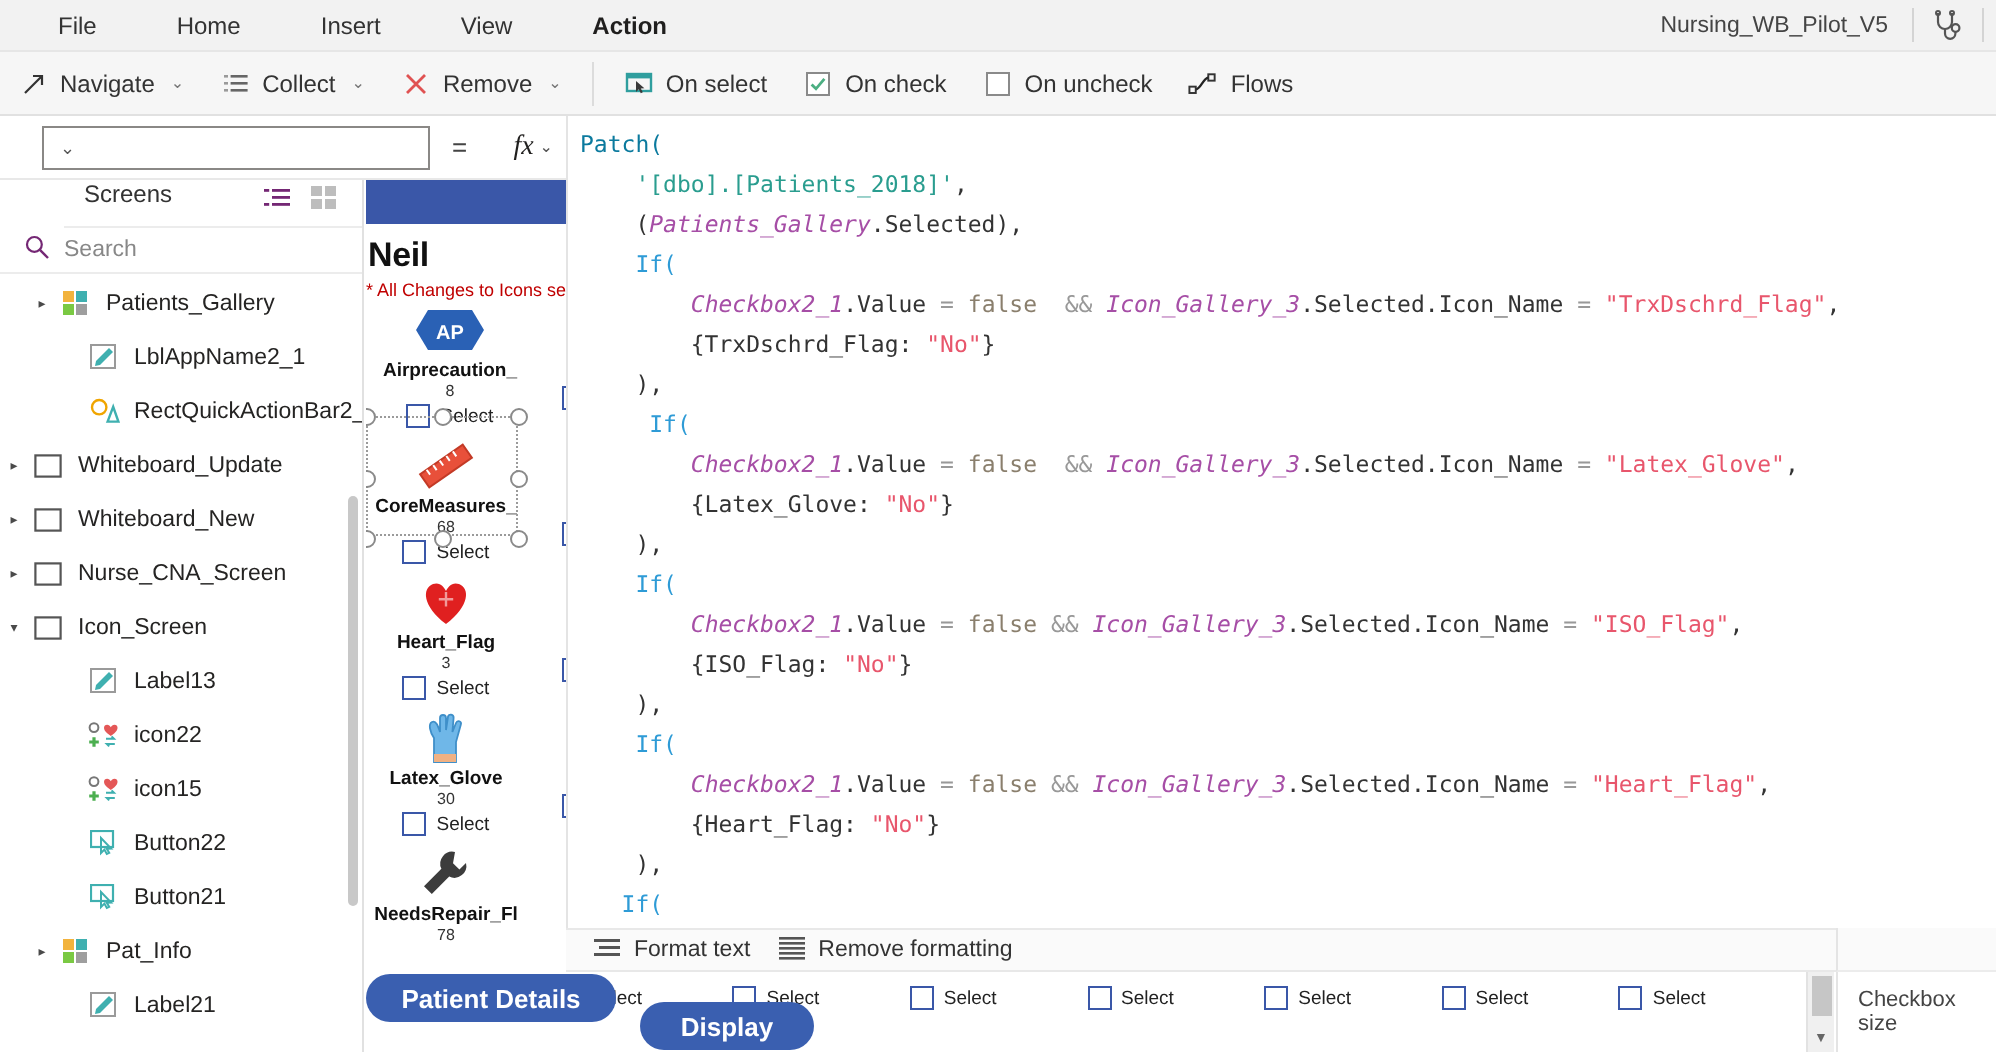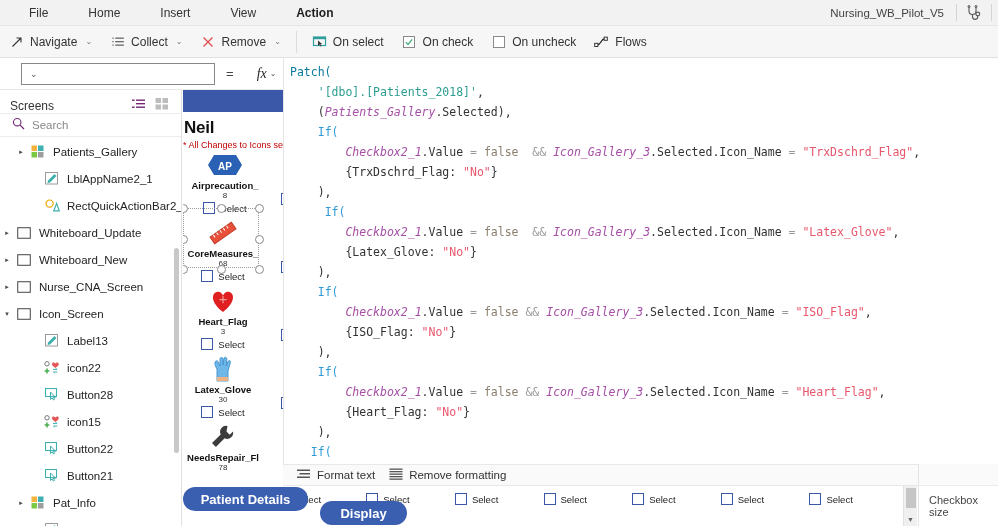--- a/index.html
+++ b/index.html
@@ -74,22 +74,23 @@
   }
   .fx .fxlabel { font-style:italic; font-family:"Liberation Serif", serif; font-size:14px; color:#201f1e;}
   .fx .chev { font-size:8px; color:#555; }
 
   
   .screens {
     position:absolute; left:0; top:90px; width:182px; height:436px;
     background:#fff; border-right:1px solid #e1e1e1;
   }
   .screens-head {
-    height:24px; display:flex; align-items:flex-end; padding:0 8px 0 10px;
+    height:24px; display:flex; align-items:flex-start; padding:0 8px 0 10px;
     border-bottom:1px solid #ececec;
+    margin-left:32px;
   }
   .screens-head .title { font-size:12px; color:#333; flex:1; }
   .hicon { width:22px; height:18px; display:flex; align-items:center; justify-content:center; }
   .search-row {
     height:23px; display:flex; align-items:center; gap:7px;
     padding:0 8px 0 12px; border-bottom:1px solid #ececec;
   }
   .search-row .ph { font-size:11.5px; color:#888; }
   .tree { position:absolute; top:48px; left:0; right:0; bottom:0; overflow:hidden; }
   .tnode {
@@ -432,30 +433,20 @@
             <span class="arrow"></span>
             <span class="tico">
               <svg width="16" height="13" viewBox="0 0 16 13">
                 <circle cx="3" cy="2.8" r="2.2" fill="none" stroke="#777" stroke-width="1"></circle>
                 <path d="M9.6 5.6 C7.4 4 7.6 1.4 9.6 1.4 C10.4 1.4 11 2 11.4 2.6 C11.8 2 12.4 1.4 13.2 1.4 C15.2 1.4 15.4 4 13.2 5.6 L11.4 7Z" fill="#e45757"></path>
                 <path d="M2.2 7.6 h1.6 v1.6 h1.6 v1.6 H3.8 v1.6 H2.2 v-1.6 H0.6 V9.2 h1.6Z" fill="#4caf50"></path>
                 <path d="M9 8.4 h4 l-1.2 -1.2 M13.4 11 h-4 l1.2 1.2" fill="none" stroke="#3fb0b0" stroke-width="1"></path>
               </svg>
             </span>
             <span class="tlabel">icon22</span>
-          </div>
-          <div class="tnode" style="padding-left: 28px;">
-            <span class="arrow"></span>
-            <span class="tico">
-              <svg width="15" height="13" viewBox="0 0 15 13">
-                <rect x="0.5" y="0.5" width="11" height="8" fill="none" stroke="#3fb0b0" stroke-width="1.1"></rect>
-                <path d="M5.5 4 L5.5 11.5 L7.2 9.8 L8.4 12 L9.6 11.4 L8.4 9.4 L10.6 9.3 Z" fill="none" stroke="#3fb0b0" stroke-width="1"></path>
-              </svg>
-            </span>
-            <span class="tlabel">Button28</span>
           </div>
           <div class="tnode" style="padding-left: 28px;">
             <span class="arrow"></span>
             <span class="tico">
               <svg width="16" height="13" viewBox="0 0 16 13">
                 <circle cx="3" cy="2.8" r="2.2" fill="none" stroke="#777" stroke-width="1"></circle>
                 <path d="M9.6 5.6 C7.4 4 7.6 1.4 9.6 1.4 C10.4 1.4 11 2 11.4 2.6 C11.8 2 12.4 1.4 13.2 1.4 C15.2 1.4 15.4 4 13.2 5.6 L11.4 7Z" fill="#e45757"></path>
                 <path d="M2.2 7.6 h1.6 v1.6 h1.6 v1.6 H3.8 v1.6 H2.2 v-1.6 H0.6 V9.2 h1.6Z" fill="#4caf50"></path>
                 <path d="M9 8.4 h4 l-1.2 -1.2 M13.4 11 h-4 l1.2 1.2" fill="none" stroke="#3fb0b0" stroke-width="1"></path>
               </svg>

